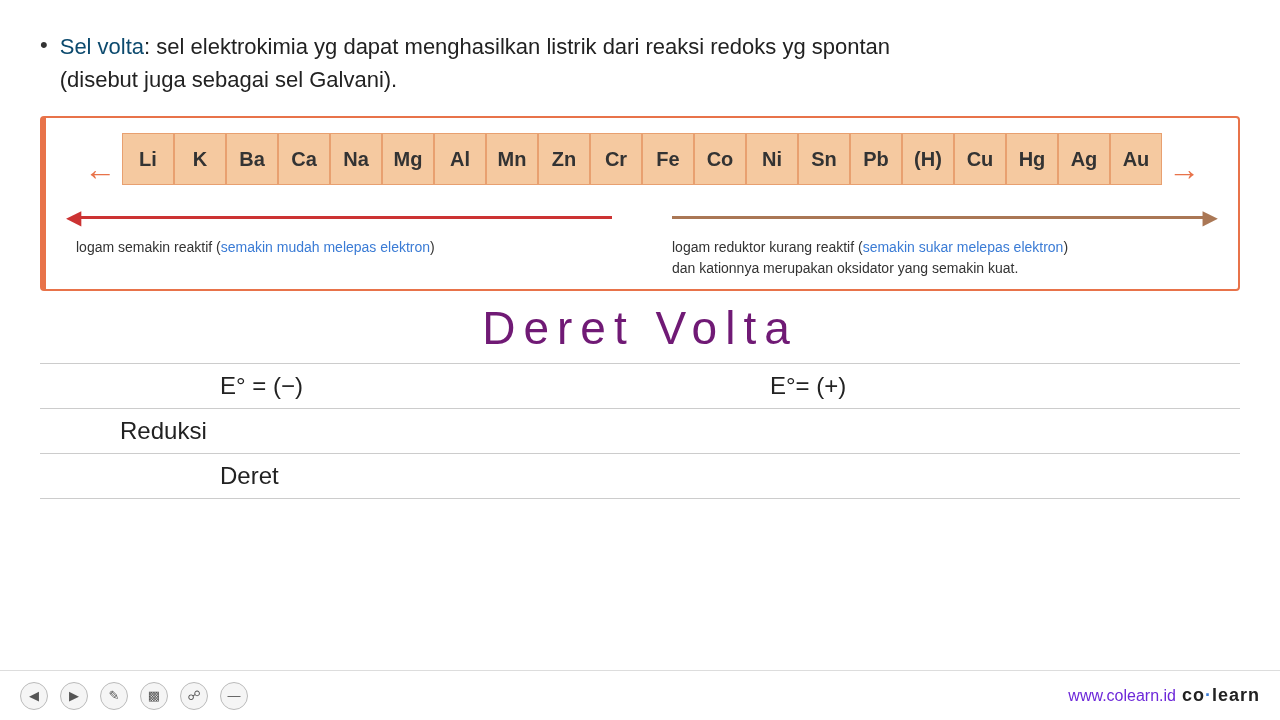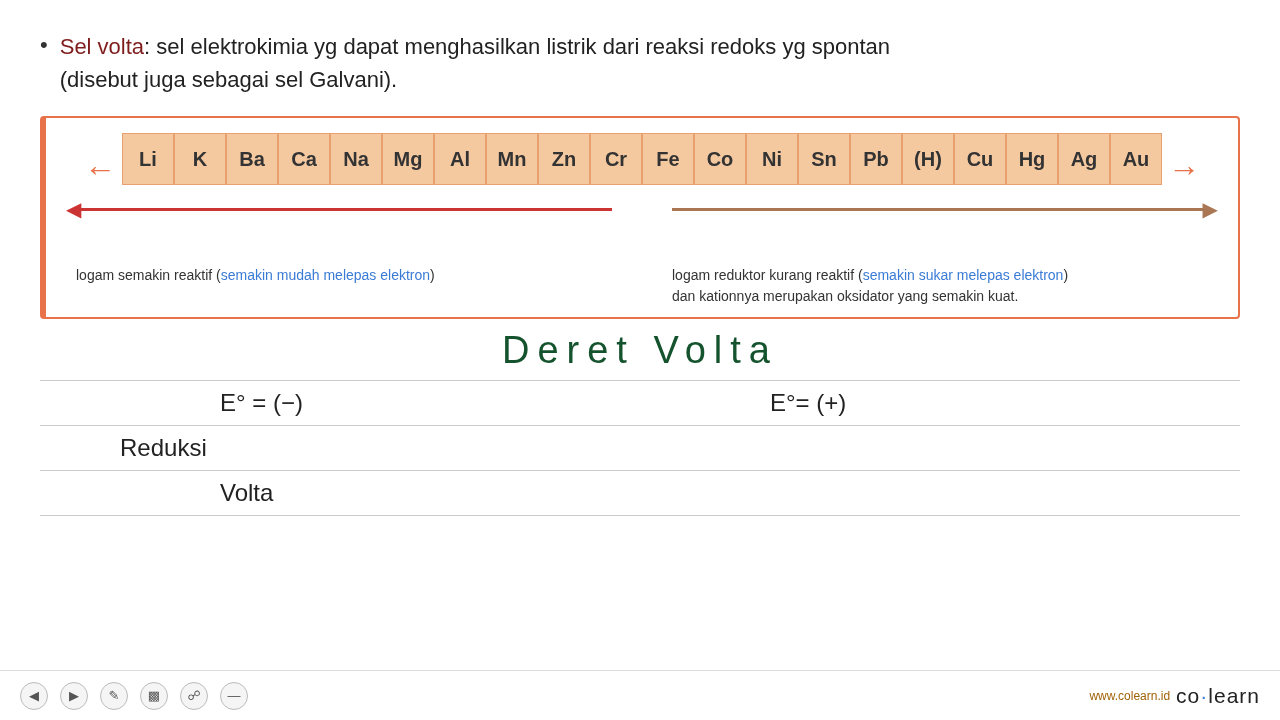--- a/index.html
+++ b/index.html
@@ -31,41 +31,41 @@
       margin-top: 2px;
     }
 
     .intro-text {
       font-size: 22px;
       line-height: 1.5;
       color: #222;
     }
 
     .highlight-blue {
-      color: #7f1d1d;
+      color: #0c4a6e;
       font-weight: normal;
     }
 
     
     .volta-box {
       border: 2px solid #e8734a;
       border-left: 6px solid #e8734a;
       border-radius: 4px;
       padding: 15px 10px 10px 10px;
       margin-bottom: 8px;
       background: #fff;
       position: relative;
     }
 
     .elements-row {
       display: flex;
       align-items: center;
       justify-content: center;
       gap: 0;
-      margin-bottom: 12px;
+      margin-bottom: 20px;
     }
 
     .element-cell {
       background: #f5c9a0;
       border: 1px solid #e8a070;
       width: 52px;
       height: 52px;
       display: flex;
       align-items: center;
       justify-content: center;
@@ -124,32 +124,31 @@
       display: flex;
       gap: 60px;
       padding: 0 20px;
     }
 
     .desc-left, .desc-right {
       flex: 1;
       font-size: 14px;
       color: #333;
       line-height: 1.5;
-      margin-top: 36px;
     }
 
     .desc-blue {
       color: #3a7bd5;
     }
 
     
     .deret-volta-title {
       text-align: center;
-      font-size: 38px;
-      color: #14532d;
+      font-size: 46px;
+      color: #701a75;
       font-family: 'Comic Sans MS', cursive, sans-serif;
       margin: 10px 0 8px 0;
       letter-spacing: 8px;
     }
 
     
     .table-section {
       border-top: 1px solid #ccc;
       margin: 0 0 0 0;
     }
@@ -309,33 +308,33 @@
 
   <div class="table-section" id="table-section">
       <div class="table-row-item">
         <div class="table-left">E° = (−)</div>
         <div class="table-right">E°= (+)</div>
       </div>
       <div class="table-row-item">
         <div class="table-right">Reduksi</div>
       </div>
       <div class="table-row-item">
-        <div class="table-left">Volta</div>
+        <div class="table-left">Deret</div>
         <div class="table-right"></div>
       </div>
     </div>
 
 </div>
 
 <div class="bottom-bar">
   <div class="bottom-controls">
     <div class="ctrl-btn">◀</div>
     <div class="ctrl-btn">▶</div>
     <div class="ctrl-btn">✎</div>
     <div class="ctrl-btn">▩</div>
     <div class="ctrl-btn">☍</div>
     <div class="ctrl-btn">—</div>
   </div>
   <div class="brand-logo">
-    <span style="font-size:12px;color:#a16207;">www.colearn.id</span>
-    <span style="font-size:21px;font-weight:normal;color:#222;letter-spacing:1px;">co<span style="color:#3a7bd5;">·</span>learn</span>
+    <span style="font-size:16px;color:#6d28d9;">www.colearn.id</span>
+    <span style="font-size:18px;font-weight:bold;color:#222;letter-spacing:1px;">co<span style="color:#3a7bd5;">·</span>learn</span>
   </div>
 </div>
 
 </body></html>

